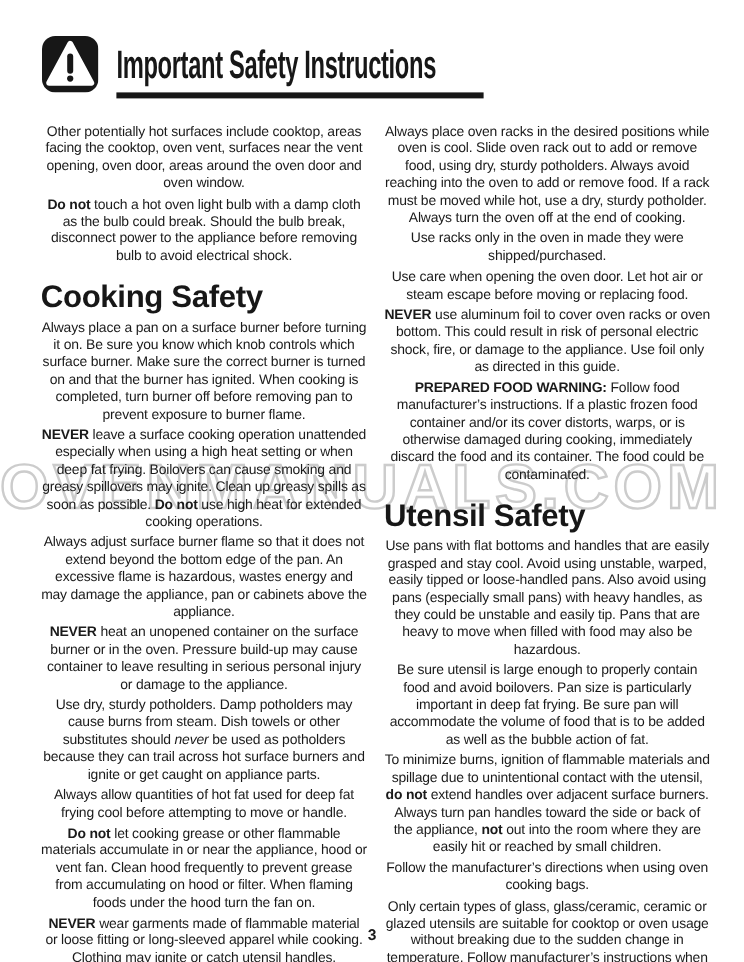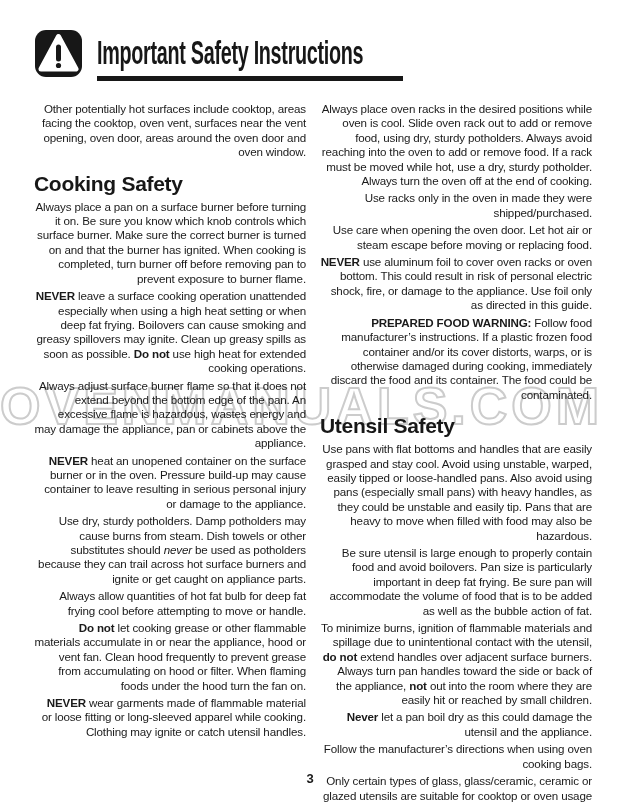--- a/index.html
+++ b/index.html
@@ -45,24 +45,24 @@
     gap: 14px;
     padding: 21px 28px 0 34px;
   }
   .col { flex: 1 1 0; min-width: 0; }
   .para {
     font-size: 11.6px;
     line-height: 14.4px;
     letter-spacing: -0.15px;
     margin: 0 0 3px 0;
     color: #1a1a1a;
-    text-align: right;
+    text-align: center;
   }
   .section-heading {
-    font-size: 21px;
+    font-size: 26px;
     font-weight: 700;
     letter-spacing: -0.3px;
     color: #171717;
     margin: 13px 0 5px 0;
     line-height: 1.05;
   }
   .bold { font-weight: 700; }
   .italic { font-style: italic; }
   
   .watermark {
@@ -110,41 +110,41 @@
       <div class="page-title">Important Safety Instructions</div>
       <div class="title-underline"></div>
     </div>
   </div>
 
   <div class="watermark">OVENMANUALS.COM</div>
 
   <div class="columns">
     <div class="col">
         <p class="para"><span>Other potentially hot surfaces include cooktop, areas facing the cooktop, oven vent, surfaces near the vent opening, oven door, areas around the oven door and oven window.</span></p>
+        <p class="para"><span class="bold">Do not</span><span> touch a hot oven light bulb with a damp cloth as the bulb could break. Should the bulb break, disconnect power to the appliance before removing bulb to avoid electrical shock.</span></p>
         <h2 class="section-heading"><span>Cooking Safety</span></h2>
         <p class="para"><span>Always place a pan on a surface burner before turning it on. Be sure you know which knob controls which surface burner. Make sure the correct burner is turned on and that the burner has ignited. When cooking is completed, turn burner off before removing pan to prevent exposure to burner flame.</span></p>
         <p class="para"><span class="bold">NEVER</span><span> leave a surface cooking operation unattended especially when using a high heat setting or when deep fat frying. Boilovers can cause smoking and greasy spillovers may ignite. Clean up greasy spills as soon as possible. </span><span class="bold">Do not</span><span> use high heat for extended cooking operations.</span></p>
         <p class="para"><span>Always adjust surface burner flame so that it does not extend beyond the bottom edge of the pan. An excessive flame is hazardous, wastes energy and may damage the appliance, pan or cabinets above the appliance.</span></p>
         <p class="para"><span class="bold">NEVER</span><span> heat an unopened container on the surface burner or in the oven. Pressure build-up may cause container to leave resulting in serious personal injury or damage to the appliance.</span></p>
         <p class="para"><span>Use dry, sturdy potholders. Damp potholders may cause burns from steam. Dish towels or other substitutes should </span><span class="italic">never</span><span> be used as potholders because they can trail across hot surface burners and ignite or get caught on appliance parts.</span></p>
-        <p class="para"><span>Always allow quantities of hot fat bulb for deep fat frying cool before attempting to move or handle.</span></p>
+        <p class="para"><span>Always allow quantities of hot fat used for deep fat frying cool before attempting to move or handle.</span></p>
         <p class="para"><span class="bold">Do not</span><span> let cooking grease or other flammable materials accumulate in or near the appliance, hood or vent fan. Clean hood frequently to prevent grease from accumulating on hood or filter. When flaming foods under the hood turn the fan on.</span></p>
         <p class="para"><span class="bold">NEVER</span><span> wear garments made of flammable material or loose fitting or long-sleeved apparel while cooking. Clothing may ignite or catch utensil handles.</span></p>
       </div>
     <div class="col">
         <p class="para"><span>Always place oven racks in the desired positions while oven is cool. Slide oven rack out to add or remove food, using dry, sturdy potholders. Always avoid reaching into the oven to add or remove food. If a rack must be moved while hot, use a dry, sturdy potholder. Always turn the oven off at the end of cooking.</span></p>
         <p class="para"><span>Use racks only in the oven in made they were shipped/purchased.</span></p>
         <p class="para"><span>Use care when opening the oven door. Let hot air or steam escape before moving or replacing food.</span></p>
         <p class="para"><span class="bold">NEVER</span><span> use aluminum foil to cover oven racks or oven bottom. This could result in risk of personal electric shock, fire, or damage to the appliance. Use foil only as directed in this guide.</span></p>
         <p class="para"><span class="bold">PREPARED FOOD WARNING:</span><span> Follow food manufacturer’s instructions. If a plastic frozen food container and/or its cover distorts, warps, or is otherwise damaged during cooking, immediately discard the food and its container. The food could be contaminated.</span></p>
         <h2 class="section-heading"><span>Utensil Safety</span></h2>
         <p class="para"><span>Use pans with flat bottoms and handles that are easily grasped and stay cool. Avoid using unstable, warped, easily tipped or loose-handled pans. Also avoid using pans (especially small pans) with heavy handles, as they could be unstable and easily tip. Pans that are heavy to move when filled with food may also be hazardous.</span></p>
         <p class="para"><span>Be sure utensil is large enough to properly contain food and avoid boilovers. Pan size is particularly important in deep fat frying. Be sure pan will accommodate the volume of food that is to be added as well as the bubble action of fat.</span></p>
         <p class="para"><span>To minimize burns, ignition of flammable materials and spillage due to unintentional contact with the utensil, </span><span class="bold">do not</span><span> extend handles over adjacent surface burners. Always turn pan handles toward the side or back of the appliance, </span><span class="bold">not</span><span> out into the room where they are easily hit or reached by small children.</span></p>
-        <p class="para"><span class="bold">Never</span><span> let a pan boil dry as this could damage the utensil and the appliance.</span></p>
         <p class="para"><span>Follow the manufacturer’s directions when using oven cooking bags.</span></p>
         <p class="para"><span>Only certain types of glass, glass/ceramic, ceramic or glazed utensils are suitable for cooktop or oven usage without breaking due to the sudden change in temperature. Follow manufacturer’s instructions when using glass.</span></p>
       </div>
   </div>
 
   <div class="footer">
     <span>3</span>
   </div>
 
 </div>

